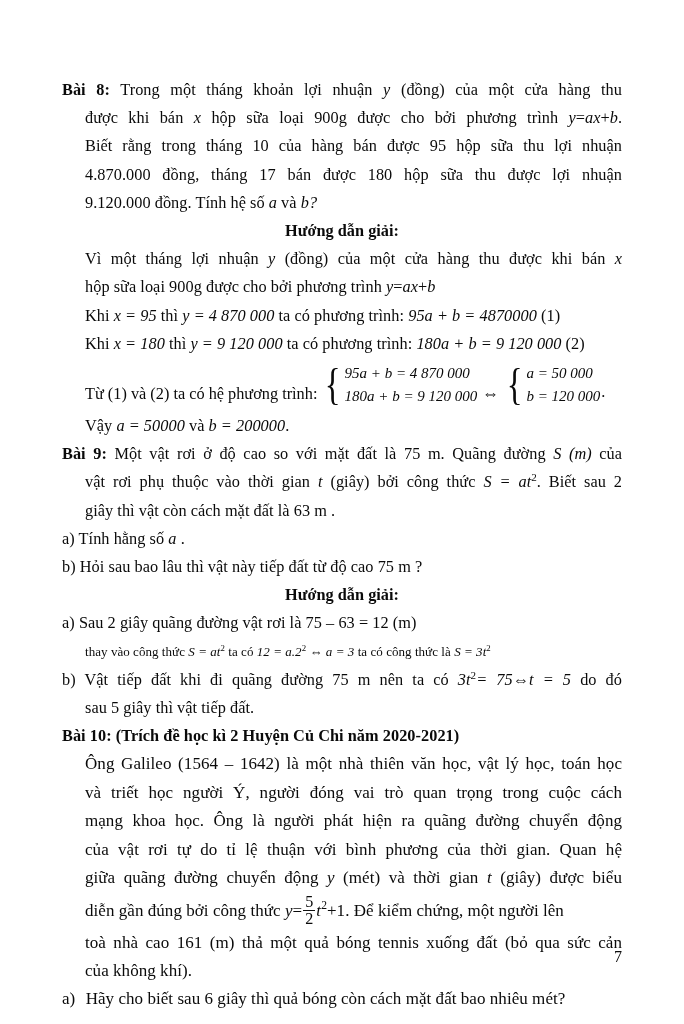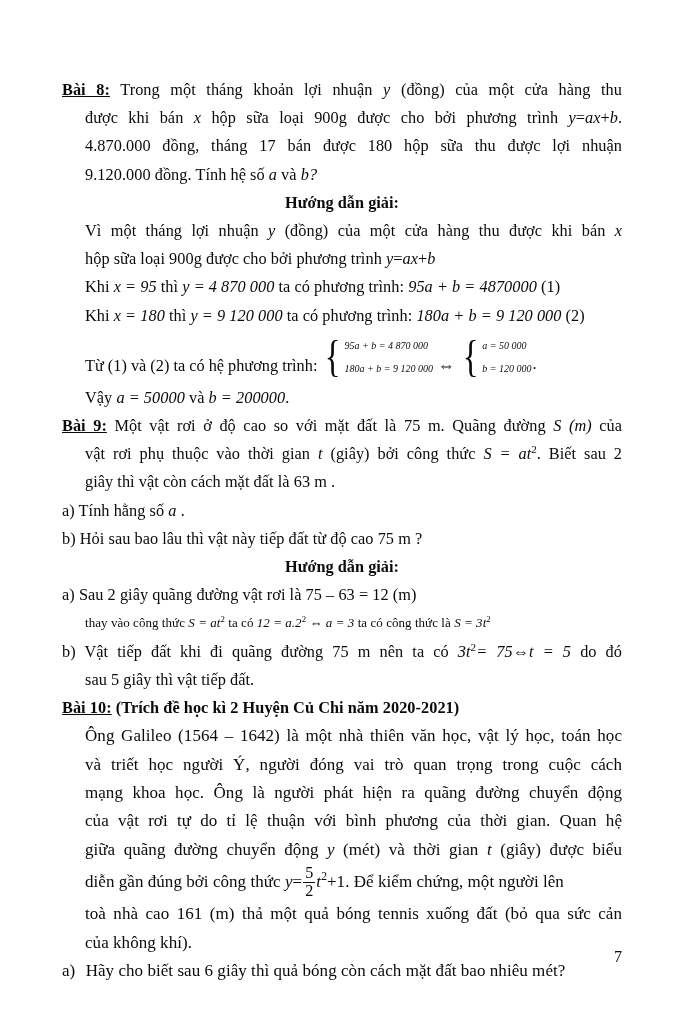--- a/index.html
+++ b/index.html
@@ -39,21 +39,21 @@
     letter-spacing: 0.05px;
   }
   .ind  { padding-left: 23px; }
 
   .just {
     text-align: justify;
     text-align-last: justify;
   }
 
   .bold { font-weight: bold; }
-  .ul { text-decoration: underline; }
+  .ul { }
 
   
   .v  { font-style: italic; font-family: "Liberation Serif", "DejaVu Serif", serif; }
   .mathtext { font-family: "Liberation Serif", "DejaVu Serif", serif; }
   .mi { font-style: italic; }
   .op { font-style: normal; }
   sup.exn { font-size: 0.68em; vertical-align: super; line-height: 0; font-style: normal; }
   .nb { white-space: nowrap; }
 
   
@@ -86,21 +86,21 @@
     transform: scaleX(0.75);
     display: inline-block;
     margin-right: 1px;
     font-family: "Liberation Serif", "DejaVu Serif", serif;
   }
   .sysrows {
     display: inline-flex;
     flex-direction: column;
     justify-content: center;
     line-height: 23px;
-    font-size: 10px;
+    font-size: 15px;
   }
   .sysrows > div { white-space: nowrap; }
   .iff { font-size: 17px; padding: 0 4px; }
   .tail-dot { align-self: flex-end; padding-bottom: 2px; }
 
   
   .frac {
     display: inline-flex;
     flex-direction: column;
     vertical-align: middle;
@@ -152,20 +152,23 @@
 
       <div class="line just w537 ind">
         <span>được khi bán</span>
         <span class="v">x</span>
         <span>hộp sữa loại 900g được cho bởi phương trình</span>
         <span class="mathtext nb">
           <span class="mi">y</span><span class="op">=</span><span class="mi">ax</span><span class="op">+</span><span class="mi">b</span><span>.</span>
         </span>
       </div>
 
+      <div class="line just w537 ind">
+        <span>Biết rằng trong tháng 10 của hàng bán được 95 hộp sữa thu lợi nhuận</span>
+      </div>
 
       <div class="line just w537 ind">
         <span>4.870.000 đồng, tháng 17 bán được 180 hộp sữa thu được lợi nhuận</span>
       </div>
 
       <div class="line ind" style="text-align-last:left">
         <span>9.120.000 đồng. Tính hệ số</span>
         <span class="v">a</span>
         <span>và</span>
         <span class="v">b?</span>

